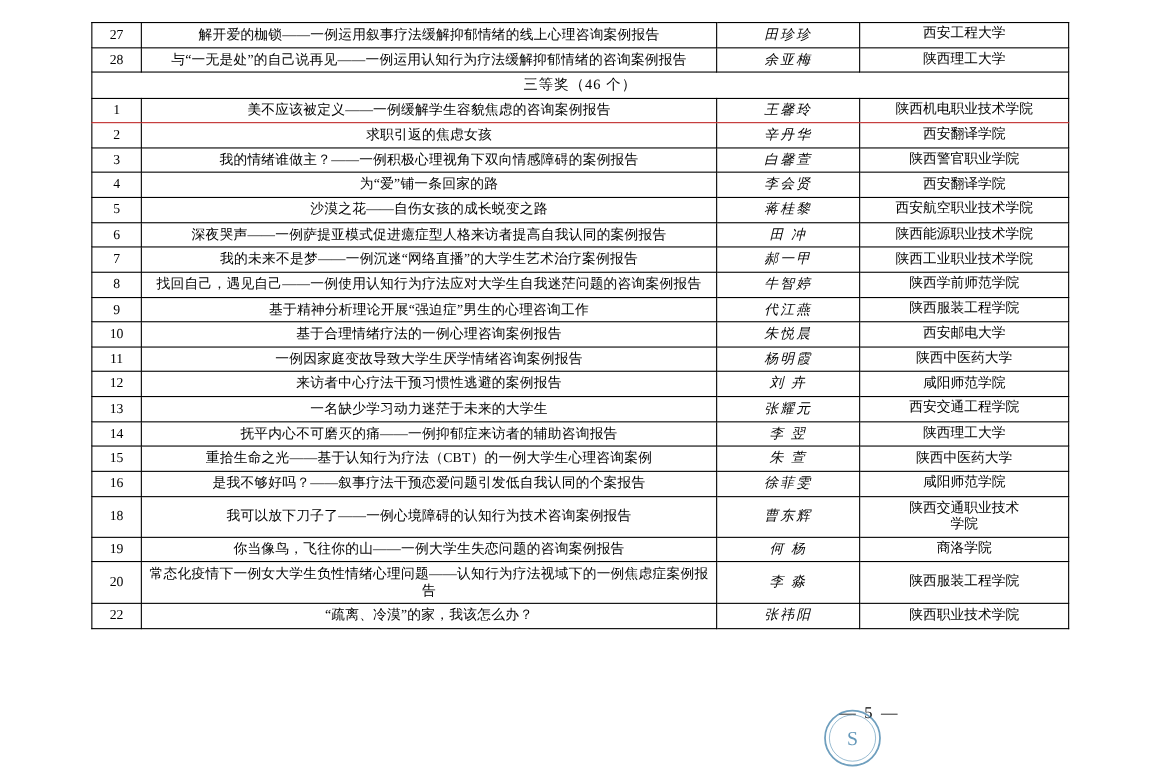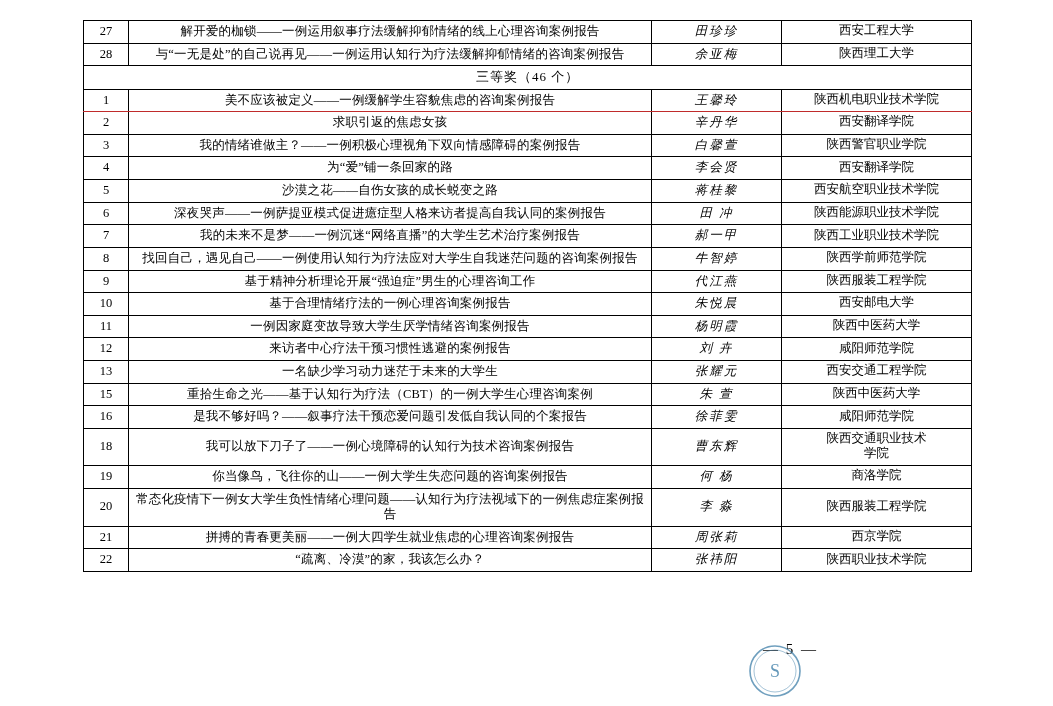--- a/index.html
+++ b/index.html
@@ -210,20 +210,28 @@
       </tr>
       <tr>
         <td class="num">13</td>
         <td class="title">一名缺少学习动力迷茫于未来的大学生</td>
         <td class="author">张耀元</td>
         <td class="school">
             <span class="sch-line">西安交通工程学院</span>
           </td>
       </tr>
       <tr>
+        <td class="num">14</td>
+        <td class="title">抚平内心不可磨灭的痛——一例抑郁症来访者的辅助咨询报告</td>
+        <td class="author">李 翌</td>
+        <td class="school">
+            <span class="sch-line">陕西理工大学</span>
+          </td>
+      </tr>
+      <tr>
         <td class="num">15</td>
         <td class="title">重拾生命之光——基于认知行为疗法（CBT）的一例大学生心理咨询案例</td>
         <td class="author">朱 萱</td>
         <td class="school">
             <span class="sch-line">陕西中医药大学</span>
           </td>
       </tr>
       <tr>
         <td class="num">16</td>
         <td class="title">是我不够好吗？——叙事疗法干预恋爱问题引发低自我认同的个案报告</td>
@@ -248,28 +256,20 @@
         <td class="school">
             <span class="sch-line">商洛学院</span>
           </td>
       </tr>
       <tr>
         <td class="num">20</td>
         <td class="title">常态化疫情下一例女大学生负性情绪心理问题——认知行为疗法视域下的一例焦虑症案例报告</td>
         <td class="author">李 淼</td>
         <td class="school">
             <span class="sch-line">陕西服装工程学院</span>
-          </td>
-      </tr>
-      <tr>
-        <td class="num">21</td>
-        <td class="title">拼搏的青春更美丽——一例大四学生就业焦虑的心理咨询案例报告</td>
-        <td class="author">周张莉</td>
-        <td class="school">
-            <span class="sch-line">西京学院</span>
           </td>
       </tr>
       <tr>
         <td class="num">22</td>
         <td class="title">“疏离、冷漠”的家，我该怎么办？</td>
         <td class="author">张祎阳</td>
         <td class="school">
             <span class="sch-line">陕西职业技术学院</span>
           </td>
       </tr>

